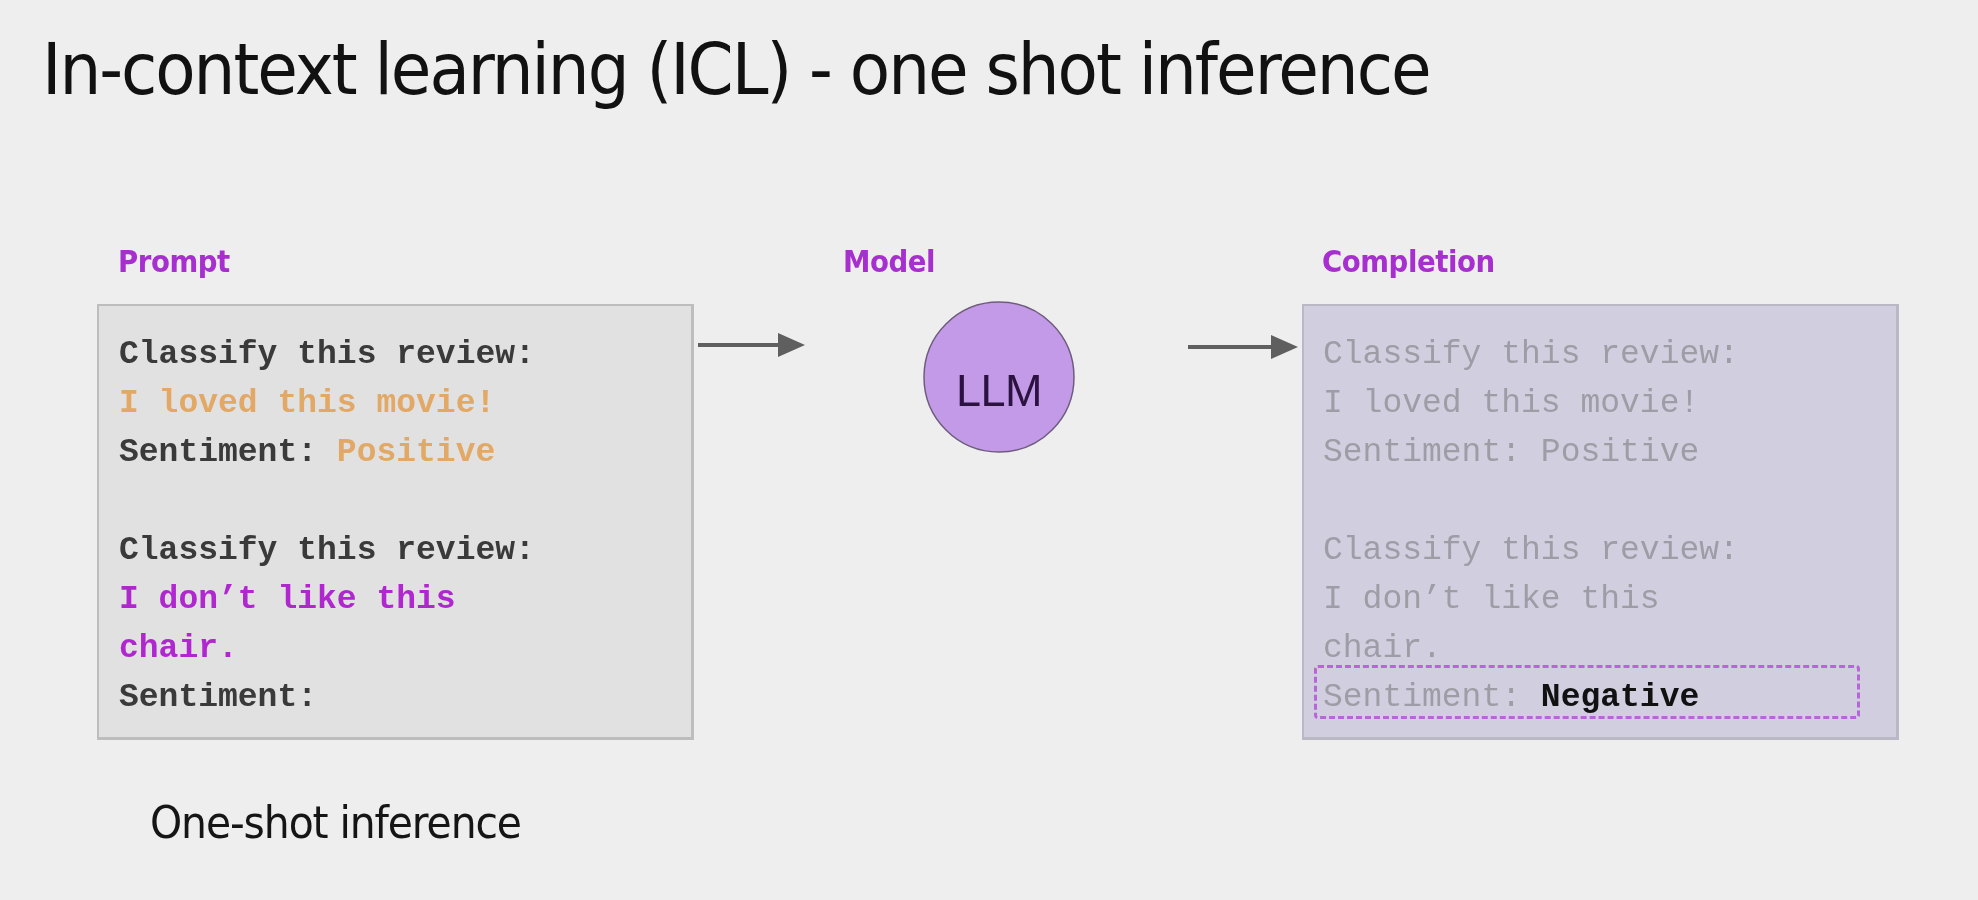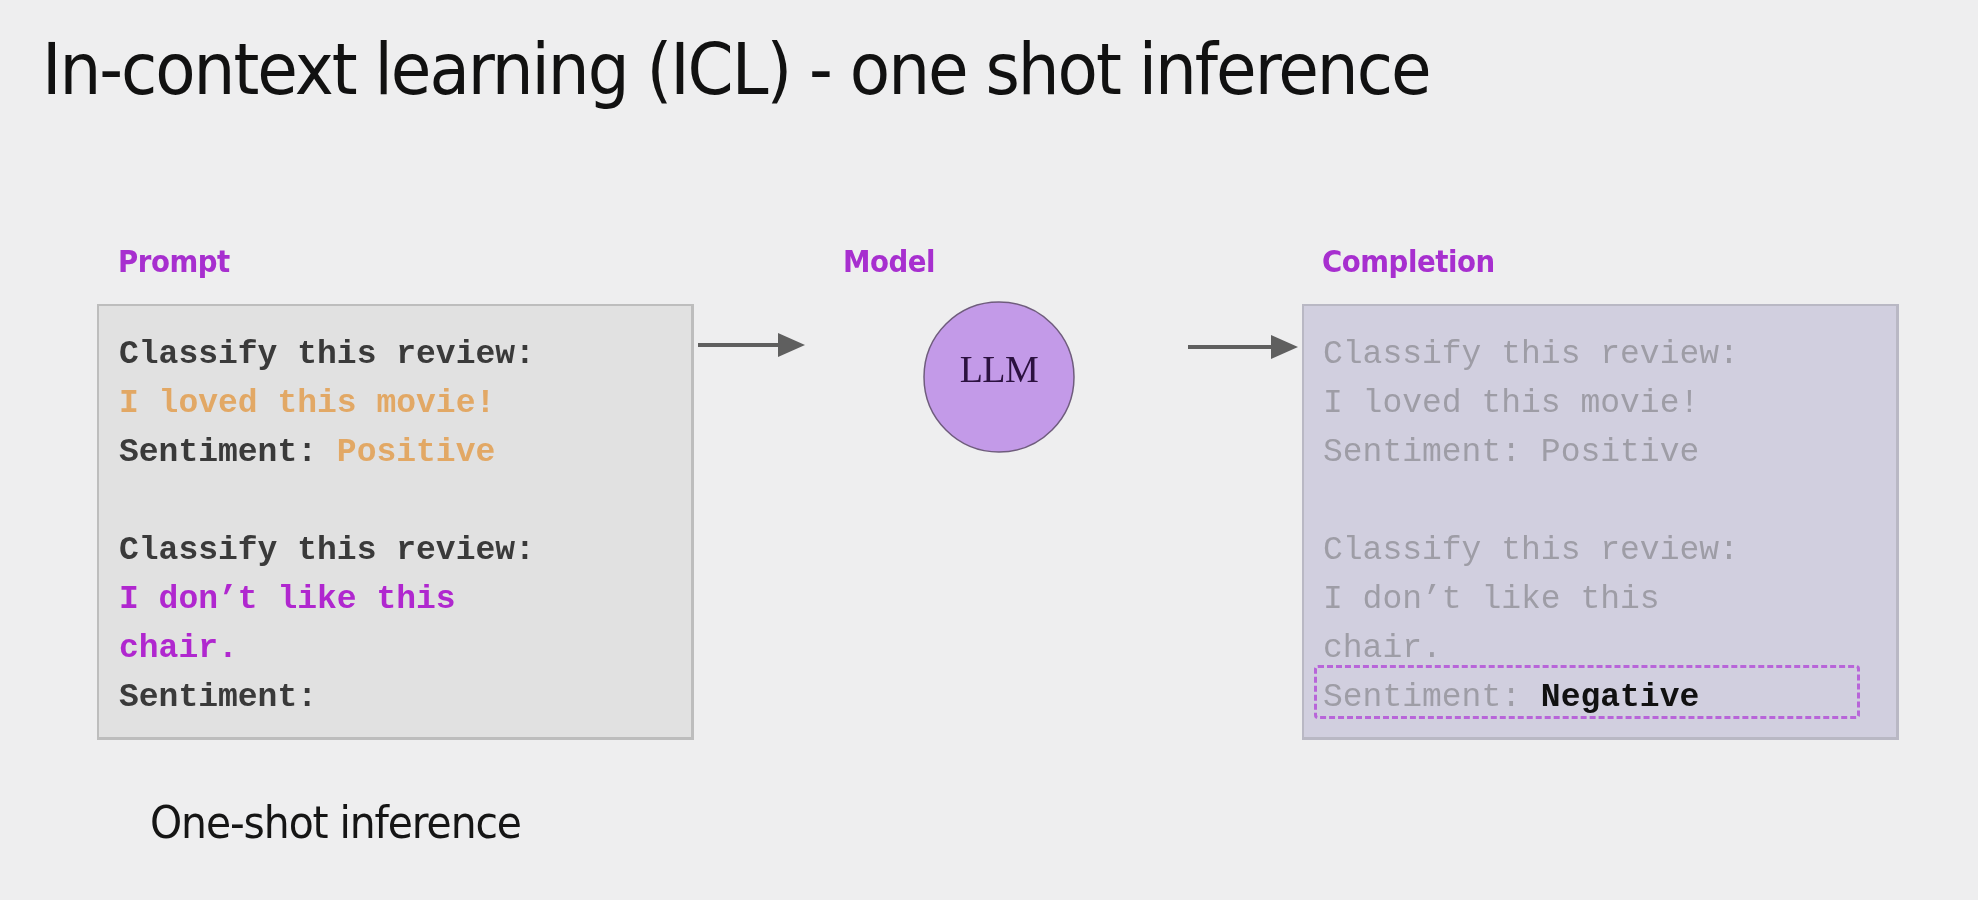--- a/index.html
+++ b/index.html
@@ -101,28 +101,28 @@
       position: absolute;
       left: 0;
       top: 0;
       width: 1978px;
       height: 900px;
       pointer-events: none;
     }
     .llm-label {
       position: absolute;
       left: 923px;
-      top: 295px;
+      top: 317px;
       width: 152px;
       height: 148px;
       display: flex;
       align-items: center;
       justify-content: center;
-      font-family: Liberation Serif, serif;
-      font-size: 38px;
+      font-family: Liberation Sans, sans-serif;
+      font-size: 45px;
       color: #2c1240;
       letter-spacing: -0.5px;
     }
 
     .footer-label {
       position: absolute;
       left: 150px;
       top: 797px;
       font-family: "DejaVu Sans", "Liberation Sans", sans-serif;
       font-size: 44px;

